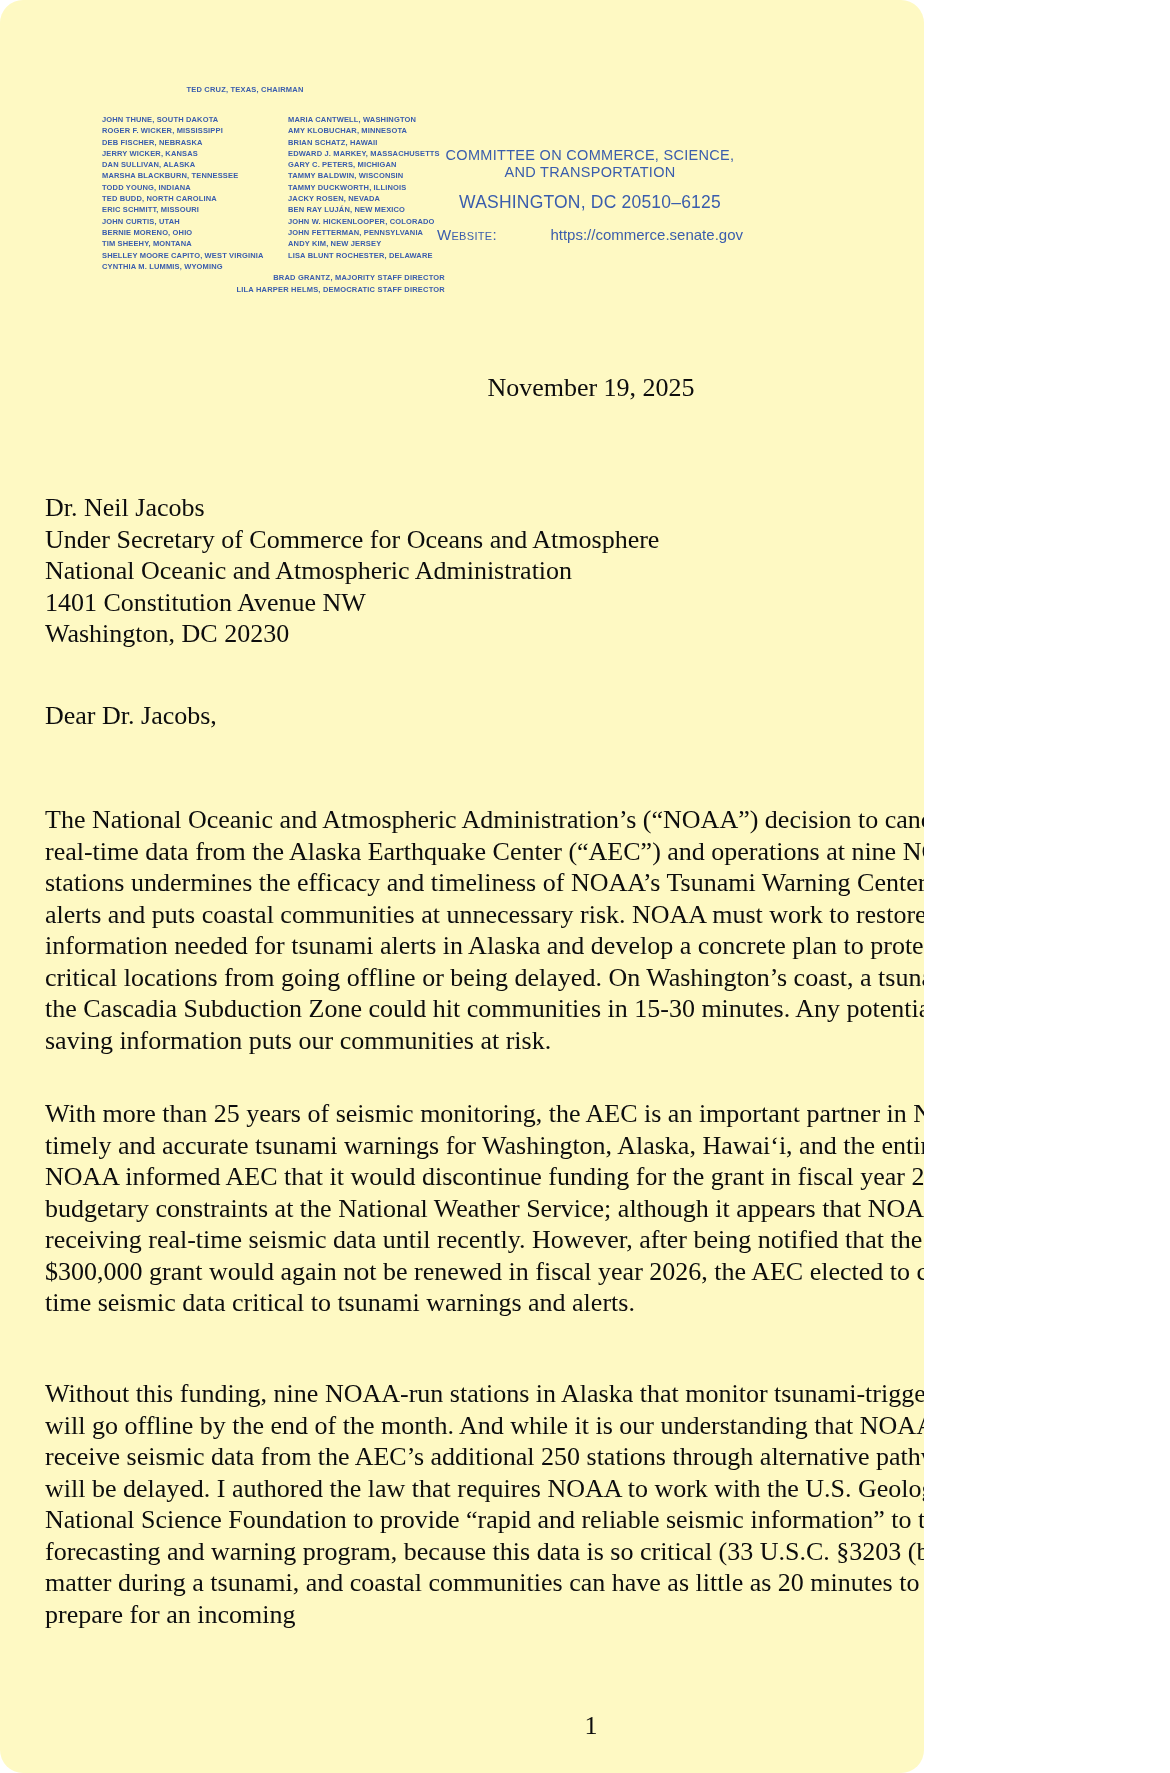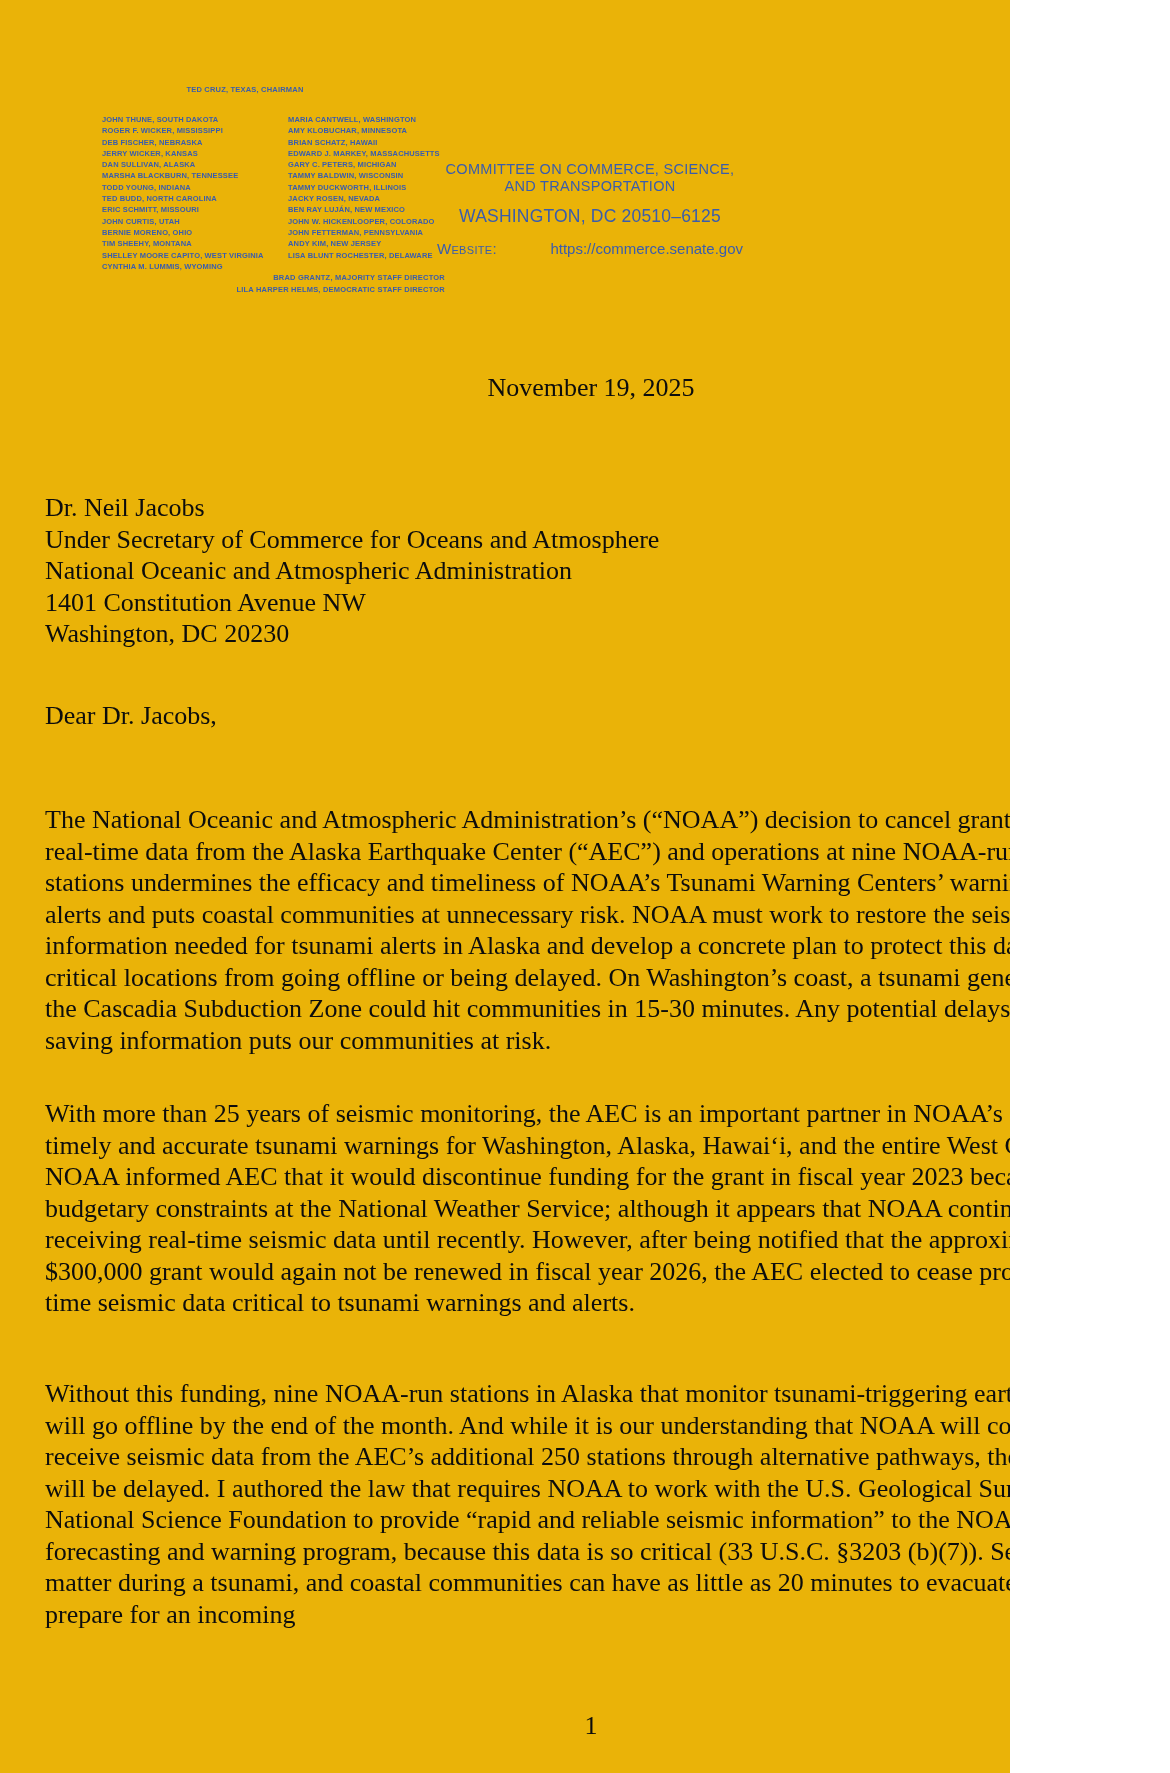--- a/index.html
+++ b/index.html
@@ -1,18 +1,18 @@
 <!DOCTYPE html>
 <html><head>
 <meta charset="utf-8">
 <style>
   html,body { margin:0; padding:0; background:#ffffff; }
   .page {
-    position:relative; width:1010px; height:1773px; background:#eab308;
-    font-family:"Liberation Serif", serif; color:#0d0d0d; overflow:hidden;
+    position:relative; width:924px; height:1773px; background:#fef9c3;
+    font-family:"Liberation Serif", serif; color:#0d0d0d; overflow:hidden;border-radius:23px;
   }
 
   
   .lh { color:#3a5dad; font-family:"Liberation Sans", sans-serif; }
   .chairman-line {
     position:absolute; left:45px; top:85px; width:400px; text-align:center;
     font-size:7.5px; font-weight:bold; letter-spacing:.2px;
   }
   .members { position:absolute; left:102px; top:114px; display:flex; }
   .member-col { display:flex; flex-direction:column; }
@@ -25,21 +25,21 @@
   .staff-block {
     position:absolute; left:45px; top:272px; width:400px; text-align:right;
     font-size:7.5px; font-weight:bold; line-height:11.5px; letter-spacing:.2px;
   }
 
   .senate-block { position:absolute; left:410px; top:138px; width:360px; text-align:center; }
   .senate-logo {
     font-family:"DejaVu Serif", serif; font-weight:bold; font-size:33px;
     letter-spacing:-1px; line-height:36px; white-space:nowrap;
   }
-  .committee-name { margin-top:23px; font-size:14.5px; line-height:17px; letter-spacing:.3px; }
+  .committee-name { margin-top:9px; font-size:14.5px; line-height:17px; letter-spacing:.3px; }
   .hq-address { margin-top:11px; font-size:17.5px; letter-spacing:.2px; }
   .website-line { margin-top:13px; font-size:15px; }
   .website-label { font-variant:small-caps; letter-spacing:.3px; }
   .website-url { color:#3a5dad; text-decoration:none;margin-left:41px; }
 
   
   .body-text { font-size:26px; line-height:31.5px; }
   .date-line { position:absolute; left:45px; top:372px; width:1092px; text-align:center; }
   .recipient-block { position:absolute; left:45px; top:492px; }
   .salutation { position:absolute; left:45px; top:700px; }

